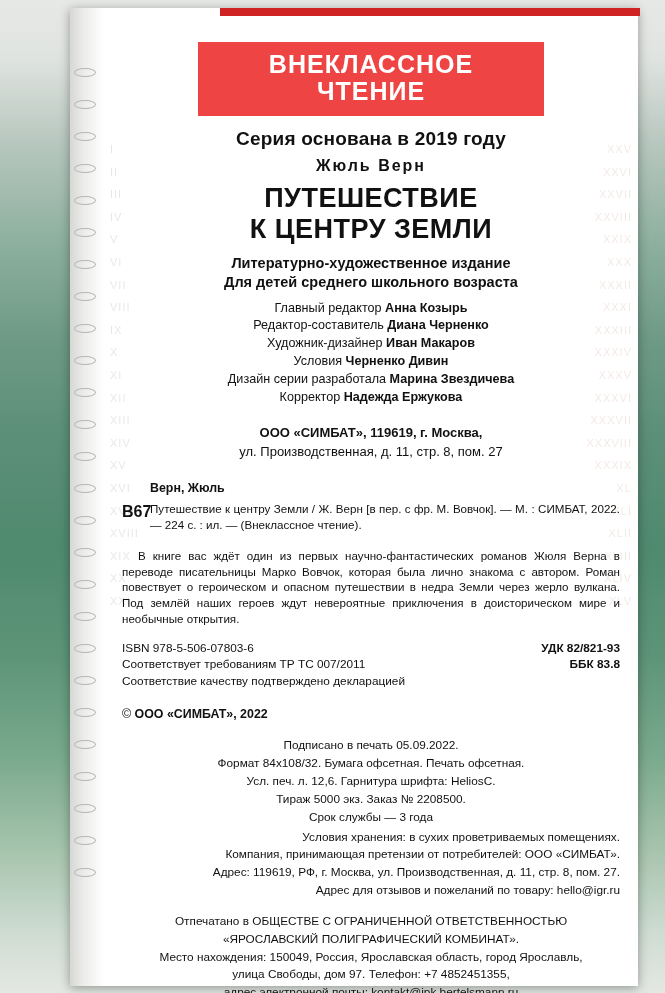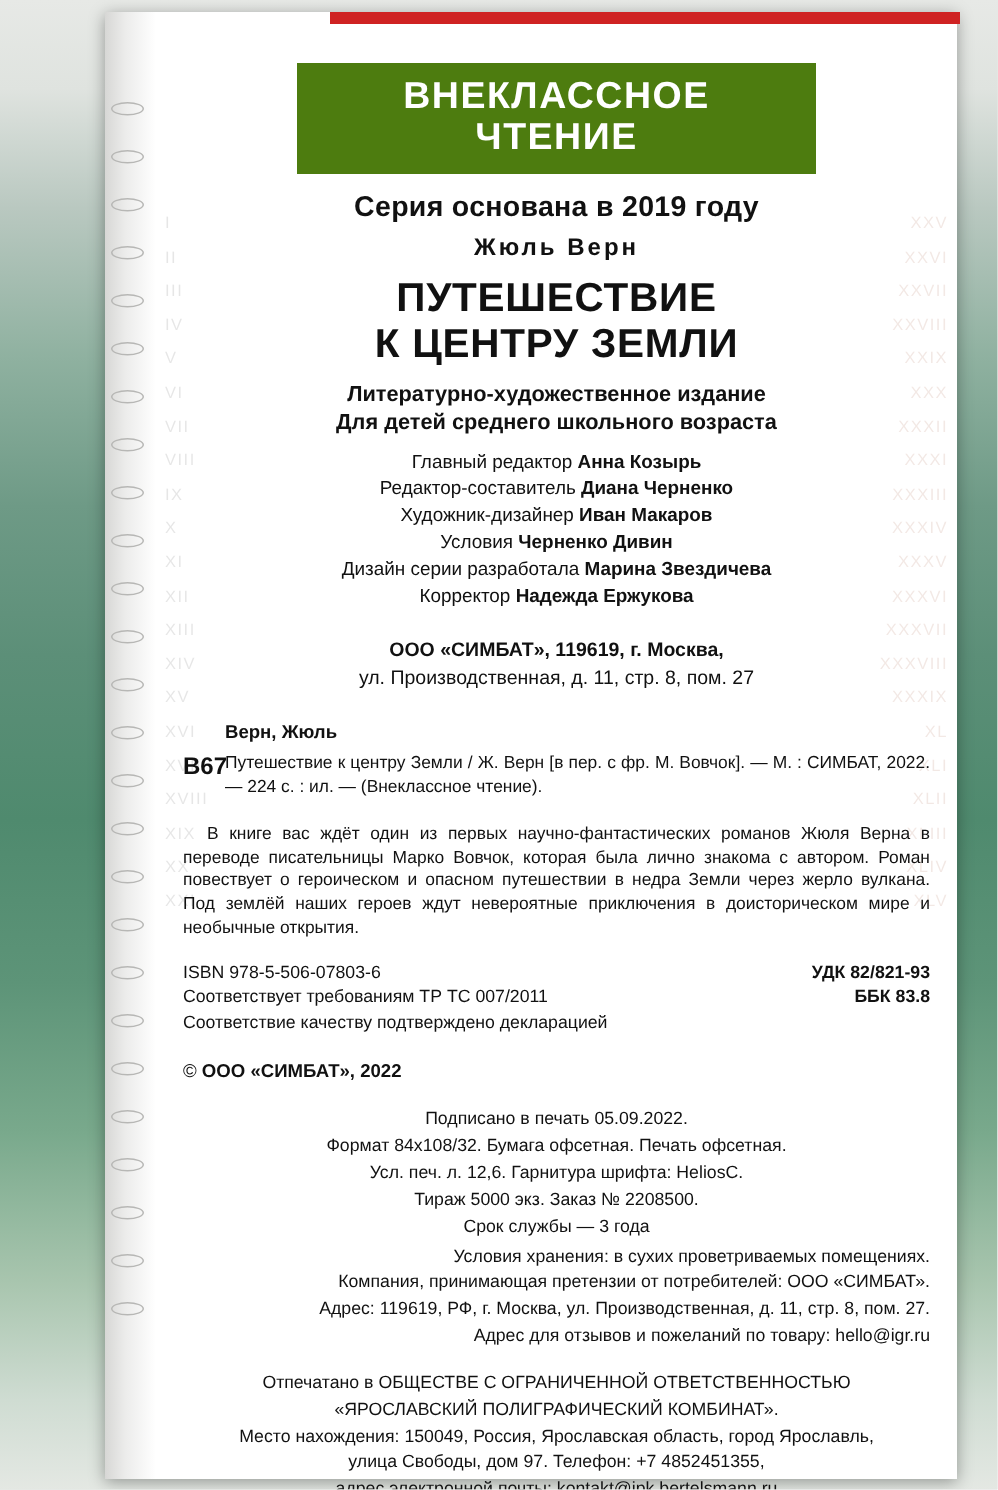--- a/index.html
+++ b/index.html
@@ -73,21 +73,21 @@
     background: #cf2222;
   }
   #content {
     position: absolute; left: 52px; top: 20px; width: 498px;
     color: #111;
   }
   
   .banner {
     margin: 14px auto 0;
     width: 346px;
-    background: #4d7c0f;
+    background: #ef4444;
     color: #fff;
     text-align: center;
     padding: 9px 4px 11px;
   }
   .banner .l1 {
     font-size: 25px; font-weight: bold; letter-spacing: 1px; line-height: 1.08;
   }
   .banner .l2 {
     font-size: 25px; font-weight: bold; letter-spacing: 1px; line-height: 1.08;
   }

